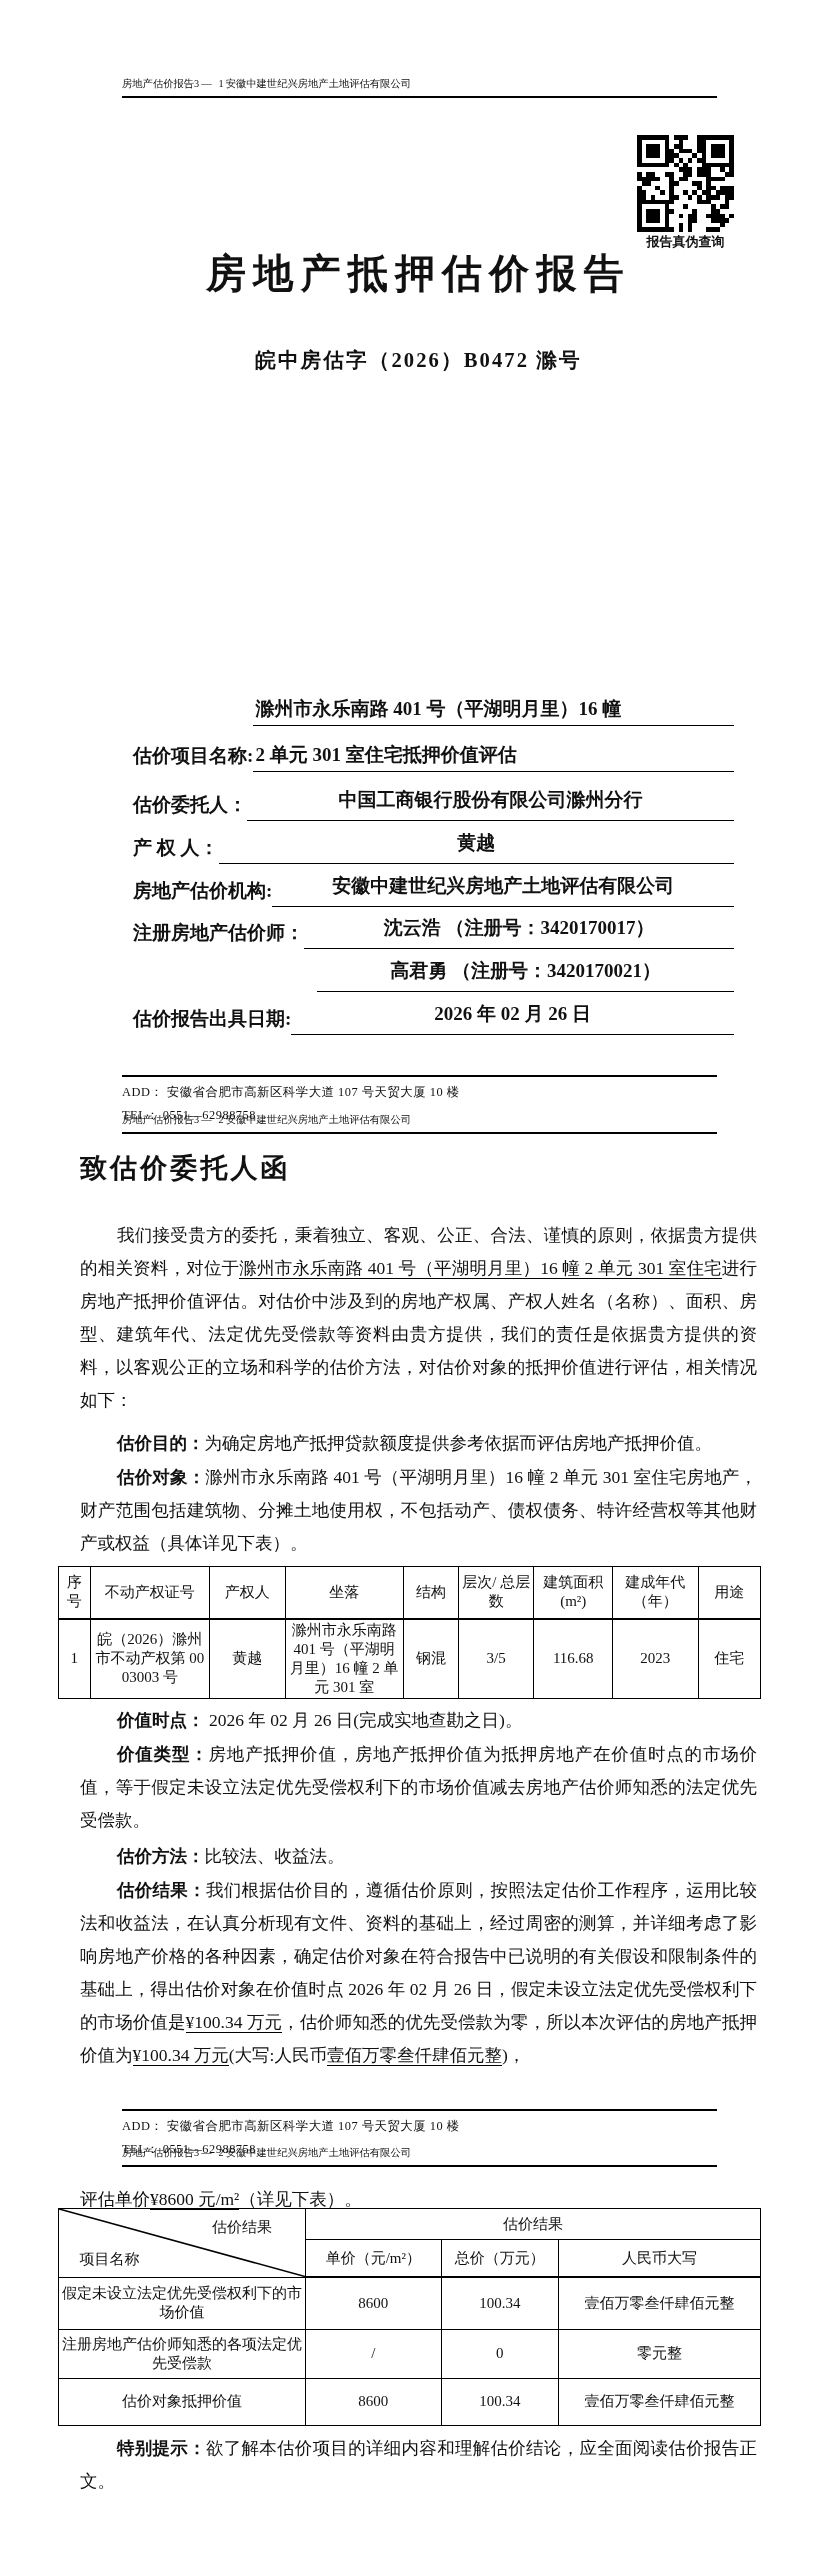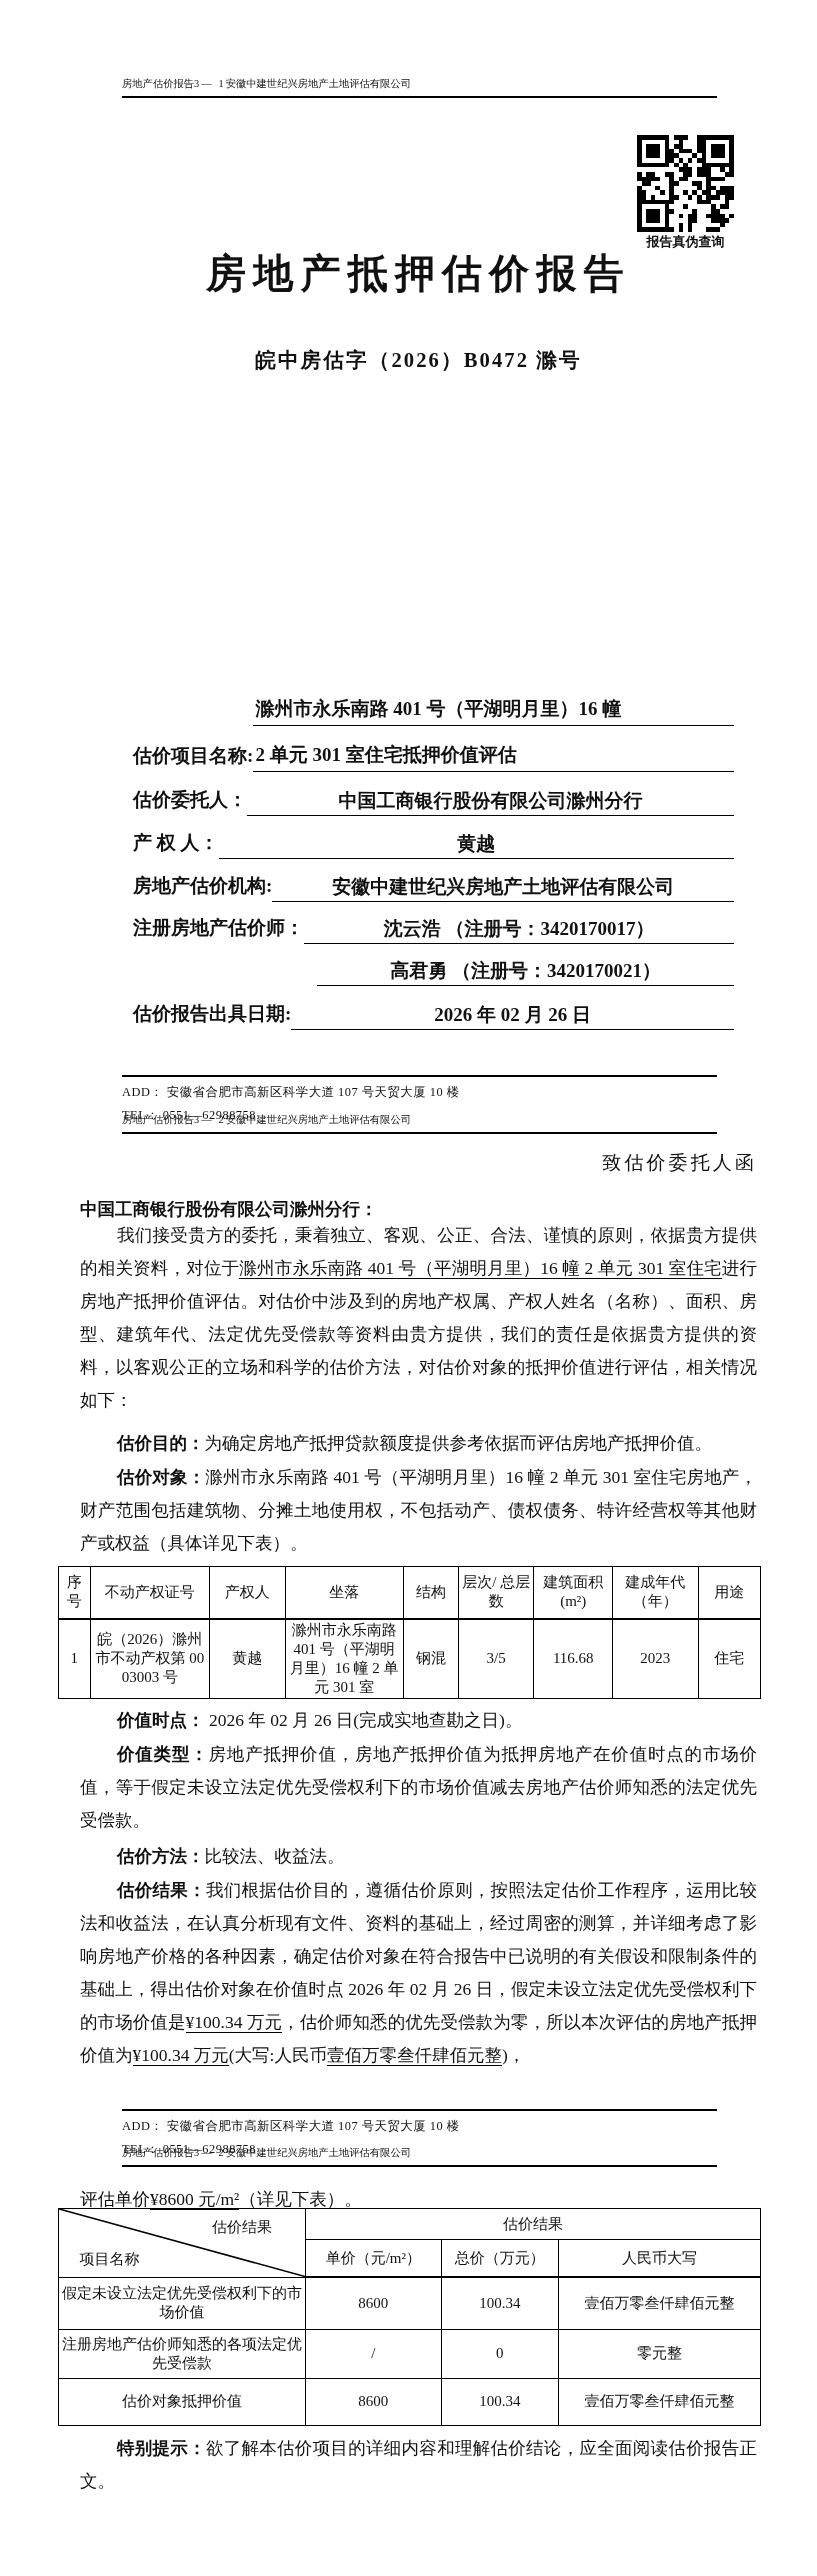--- a/index.html
+++ b/index.html
@@ -45,33 +45,33 @@
     text-align:center;font-size:20.6px;font-weight:bold;letter-spacing:2.1px;
   }
   .frow{
     position:absolute;left:133px;width:601px;
     display:flex;align-items:flex-end;
     font-size:19px;font-weight:bold;line-height:26px;
   }
   .frow .lbl{white-space:nowrap;padding-bottom:3.1px;}
   .frow .val{
     flex:1;text-align:center;border-bottom:1.5px solid #000;
-    padding-bottom:1px;white-space:nowrap;
+    padding-bottom:7px;white-space:nowrap;
   }
   .frow .spacer{width:184px;}
   .frow .val2{flex:1;}
   .frow .val2 .vline{
     border-bottom:1.5px solid #000;text-align:left;padding:0 0 3.1px 2.1px;white-space:nowrap;
   }
   .frow .val2 .vline+.vline{margin-top:15.5px;}
 
   
   .letter-title{
     position:absolute;left:80px;top:1150px;width:677px;
-    text-align:right;font-weight:normal;font-size:19px;letter-spacing:3.1px;
+    text-align:left;font-weight:bold;font-size:27px;letter-spacing:3.1px;
   }
   .para{
     position:absolute;left:80px;width:677px;
     font-size:17.5px;line-height:33px;text-align:justify;
   }
   .para.ind{text-indent:37px;}
   .para b{font-weight:bold;}
   .useg{border-bottom:1.5px solid #000;}
 
   
@@ -299,21 +299,20 @@
   </div>
 
   <div class="phead" style="top:1113px">
     <span>房地产估价报告</span>
     <span class="mid">3—  2</span>
     <span>安徽中建世纪兴房地产土地评估有限公司</span>
   </div>
 
   <div class="letter-title">致估价委托人函</div>
 
-  <div class="para" style="top:1193px;font-weight:bold;">中国工商银行股份有限公司滁州分行：</div>
 
   <div class="para ind" style="top:1219px">
     <span>我们接受贵方的委托，秉着独立、客观、公正、合法、谨慎的原则，依据贵方提供的相关资料，对位于</span><span class="useg">滁州市永乐南路 401 号（平湖明月里）16 幢 2 单元 301 室住宅</span><span>进行房地产抵押价值评估。对估价中涉及到的房地产权属、产权人姓名（名称）、面积、房型、建筑年代、法定优先受偿款等资料由贵方提供，我们的责任是依据贵方提供的资料，以客观公正的立场和科学的估价方法，对估价对象的抵押价值进行评估，相关情况如下：</span>
   </div>
 
   <div class="para ind" style="top:1427px">
     <b>估价目的：</b><span>为确定房地产抵押贷款额度提供参考依据而评估房地产抵押价值。</span>
   </div>
 
   <div class="para ind" style="top:1461px">

